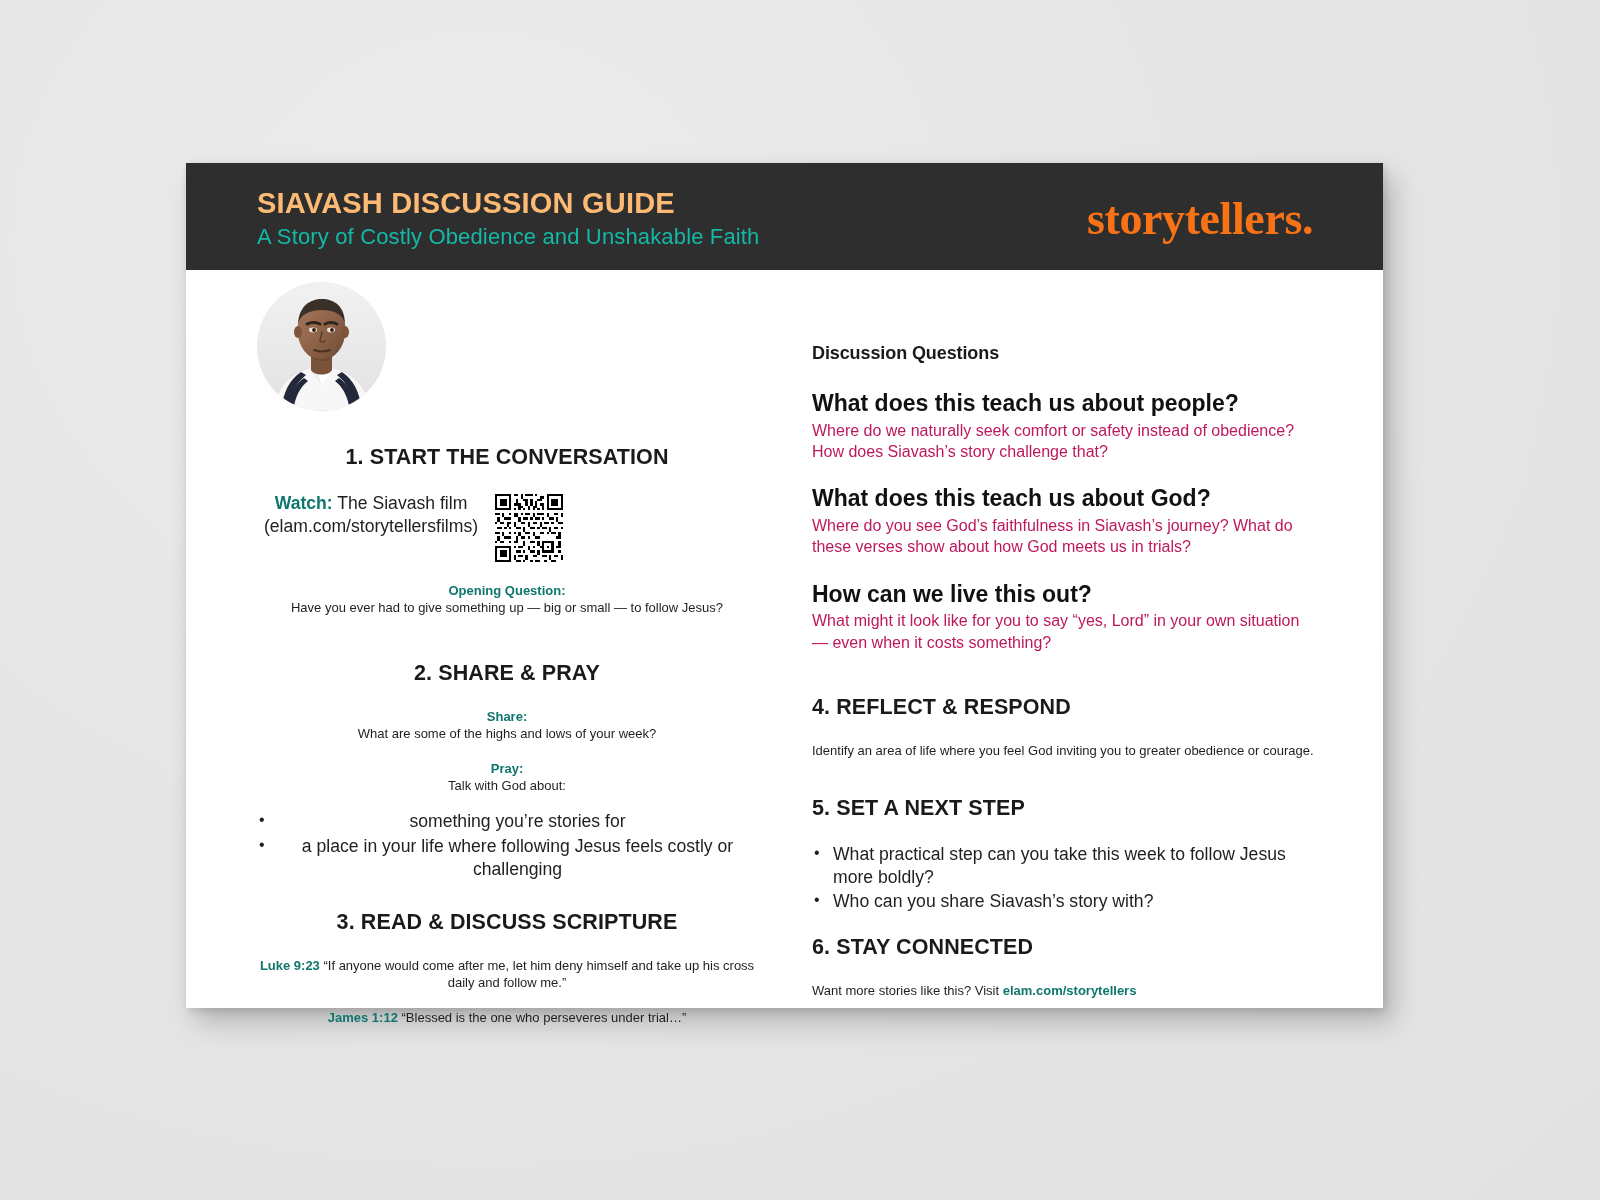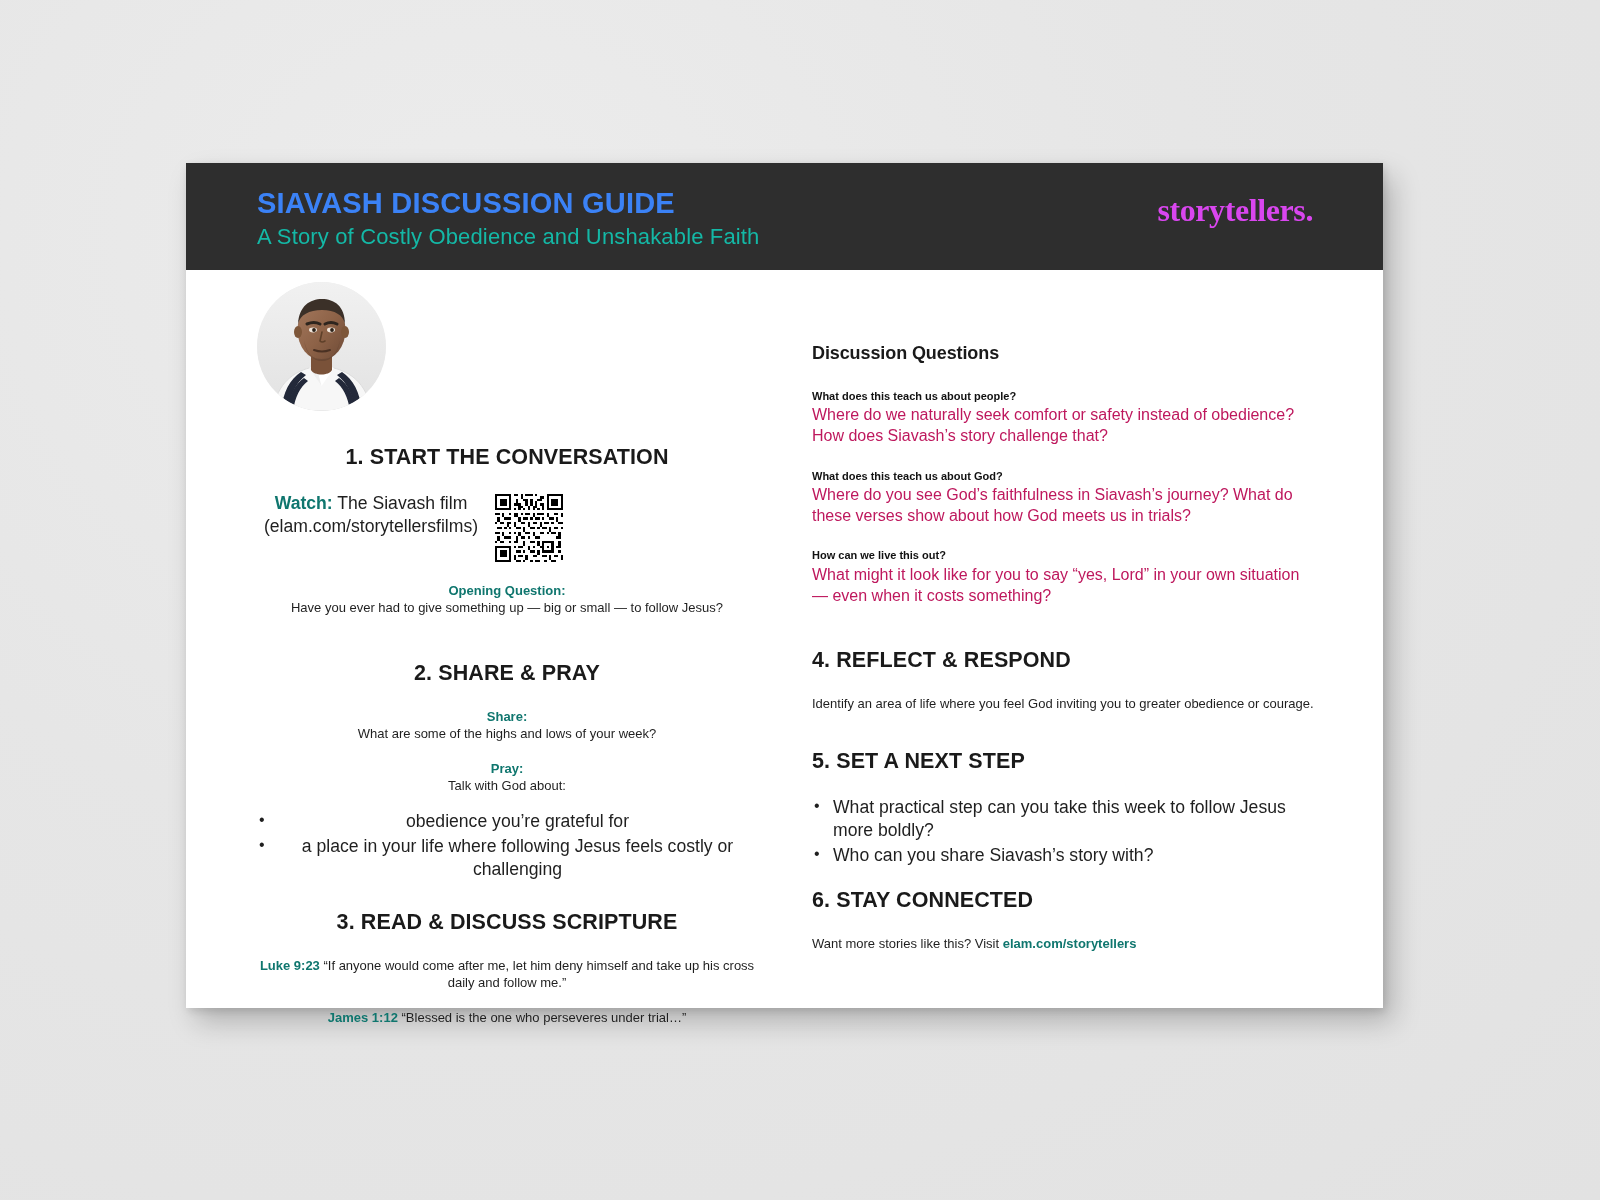--- a/index.html
+++ b/index.html
@@ -31,44 +31,44 @@
     height: 107px;
     background: #2e2e2e;
     overflow: hidden;
   }
   .header-text {
     position: absolute;
     left: 71px;
     top: 25px;
   }
   .header-title {
-    color: #3b82f6;
+    color: #fdba74;
     font-size: 29px;
     font-weight: bold;
     letter-spacing: 0.2px;
     line-height: 1.05;
     margin: 0 0 7px 0;
     white-space: nowrap;
   }
   .header-subtitle {
     color: #14b8a6;
     font-size: 22px;
     font-weight: normal;
     letter-spacing: 0.15px;
     line-height: 1.1;
     margin: 0;
     white-space: nowrap;
   }
   .brand-logo {
     position: absolute;
     right: 70px;
     top: 29px;
-    color: #d946ef;
+    color: #f97316;
     font-family: "Liberation Serif", serif;
-    font-size: 32px;
+    font-size: 46px;
     font-weight: bold;
     letter-spacing: -0.4px;
     white-space: nowrap;
   }
 
   
   .body-area {
     position: relative;
     height: 738px;
   }
@@ -167,21 +167,21 @@
     margin-top: 2px;
     width: 68px;
     height: 68px;
     background: #fff;
   }
   .qr svg { display: block; }
 
   .q-block { margin-bottom: 22px; }
   .q-block:last-child { margin-bottom: 0; }
   .q-title {
-    font-size: 11px;
+    font-size: 23px;
     font-weight: bold;
     color: #111;
     line-height: 1.3;
     margin: 0 0 1px 0;
   }
   .q-body {
     font-size: 16px;
     line-height: 1.33;
     color: #be185d;
     margin: 0;
@@ -434,21 +434,21 @@
       <p class="body-text">
         <span class="b">Share:</span><br>
         <span>What are some of the highs and lows of your week?</span>
       </p>
 
       <p class="body-text" style="margin-bottom:16px">
         <span class="b">Pray:</span><br>
         <span>Talk with God about:</span>
       </p>
       <ul class="bullets">
-        <li>obedience you’re grateful for</li>
+        <li>something you’re stories for</li>
         <li>a place in your life where following Jesus feels costly or challenging</li>
       </ul>
 
       <div class="sec-gap"></div>
 
       <h2 class="section-heading">3. READ &amp; DISCUSS SCRIPTURE</h2>
 
       <p class="body-text">
         <span class="b">Luke 9:23</span><span> “If anyone would come after me, let him deny himself and take up his cross daily and follow me.”</span>
       </p>

